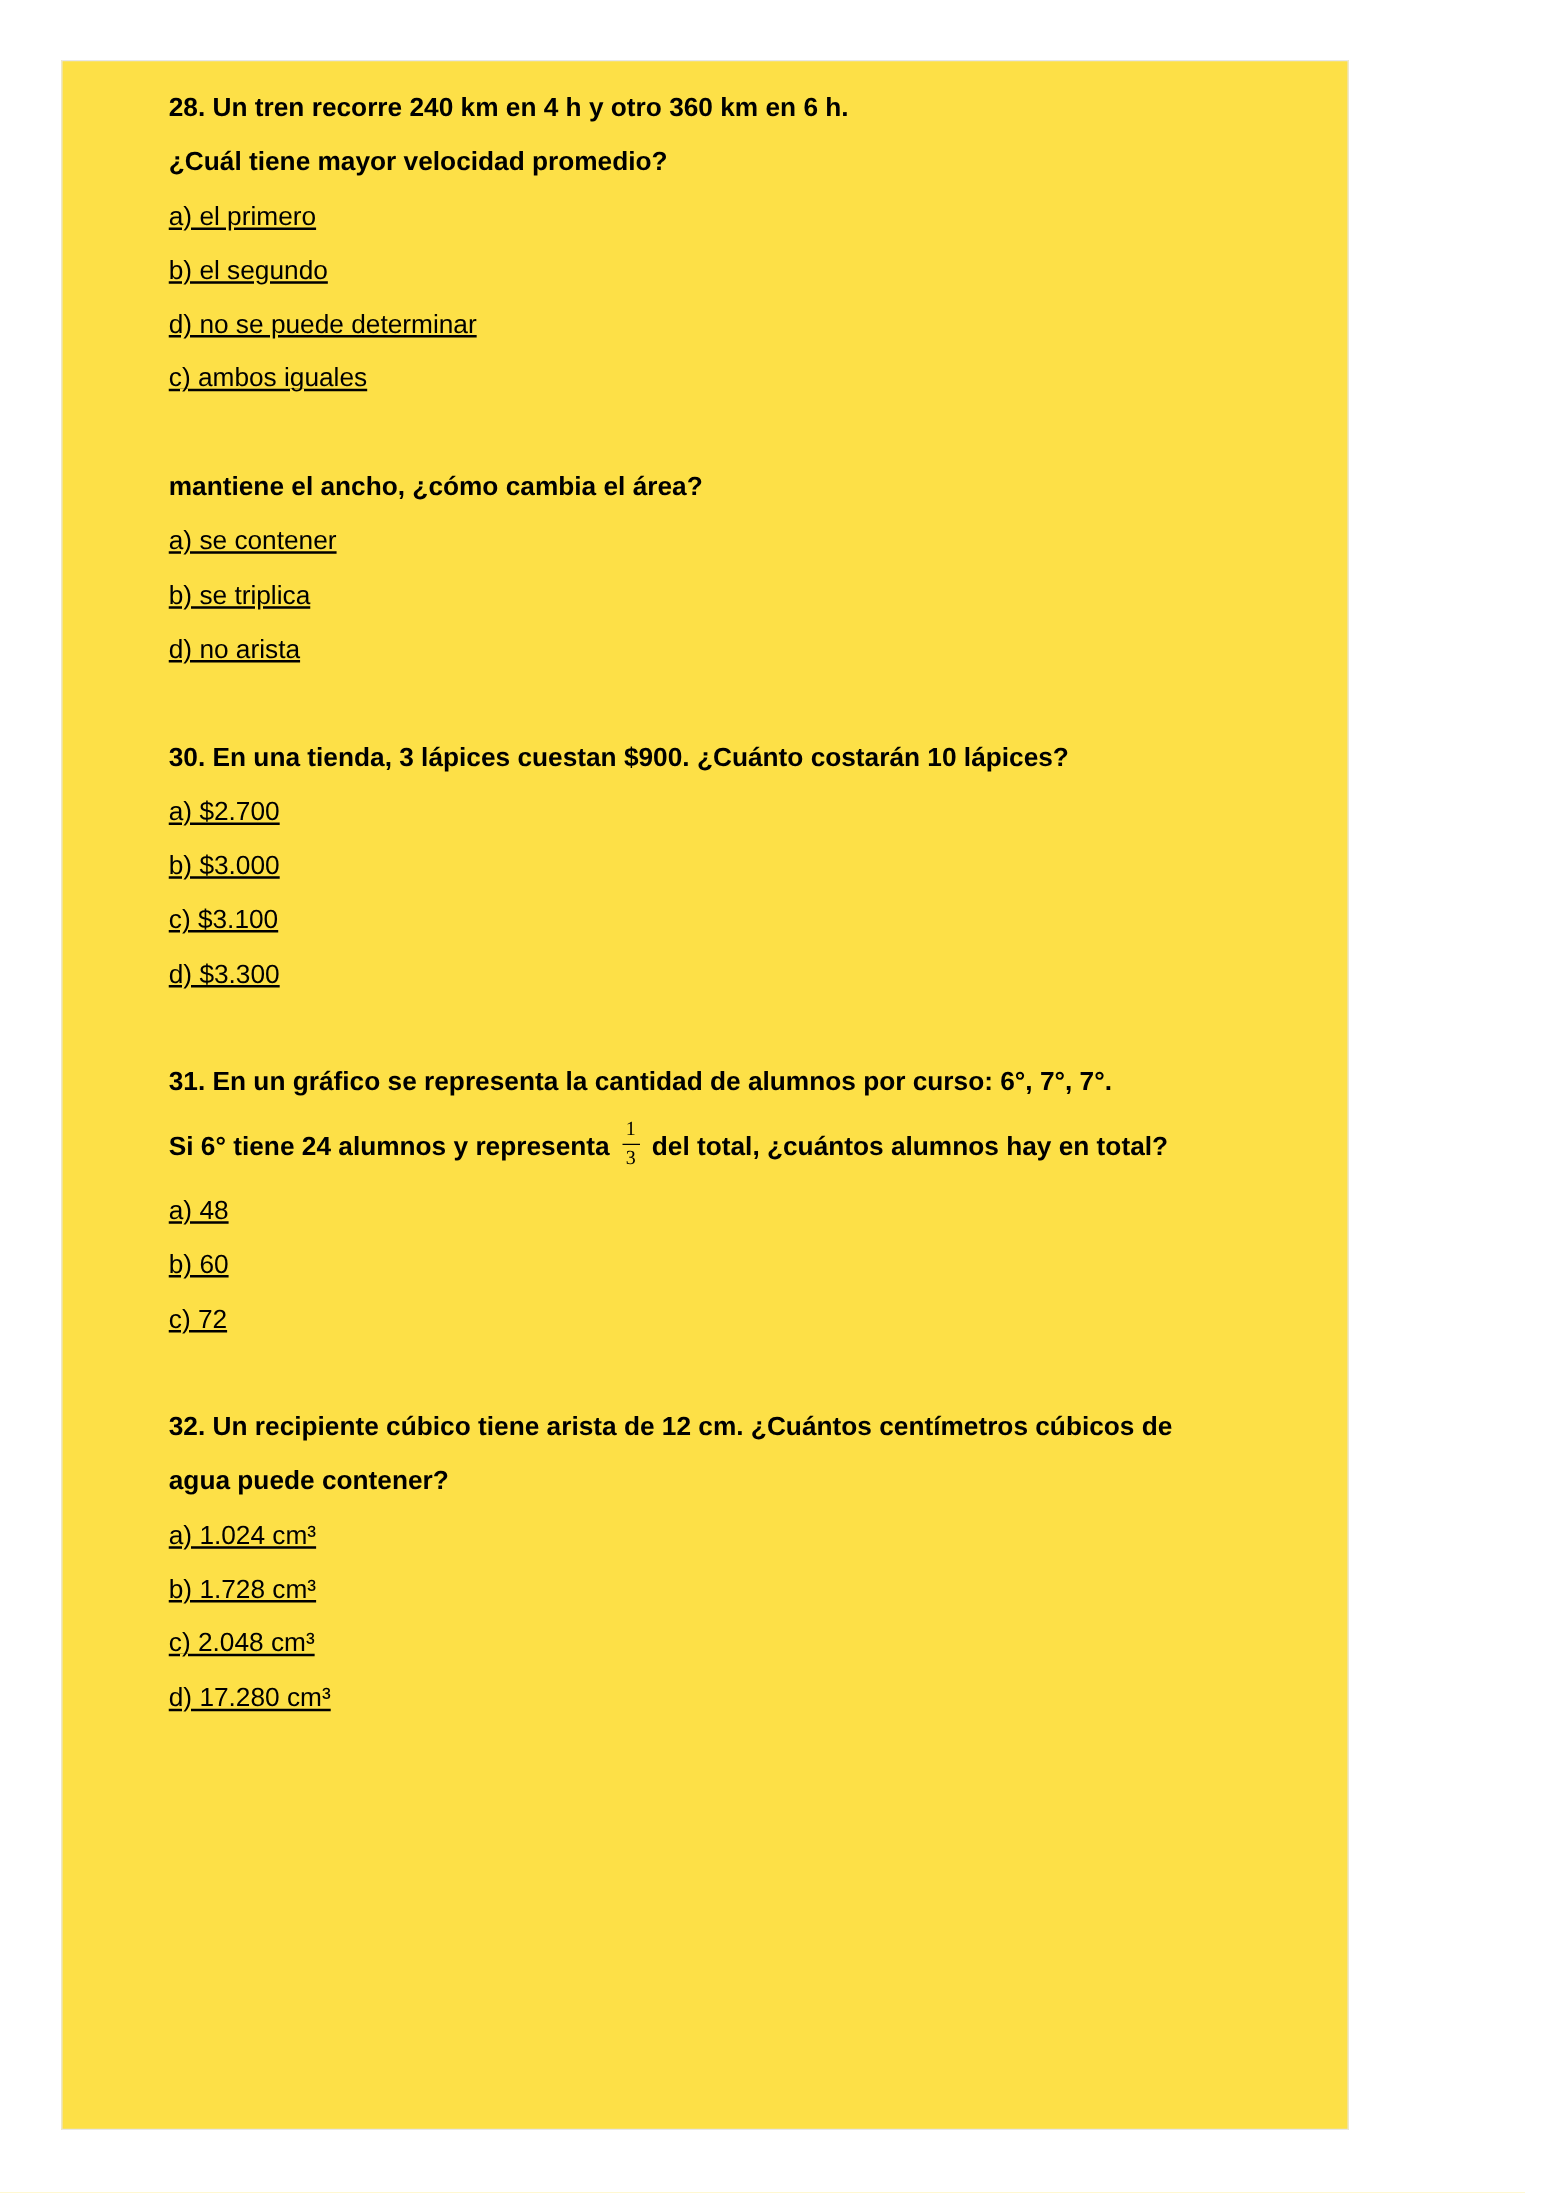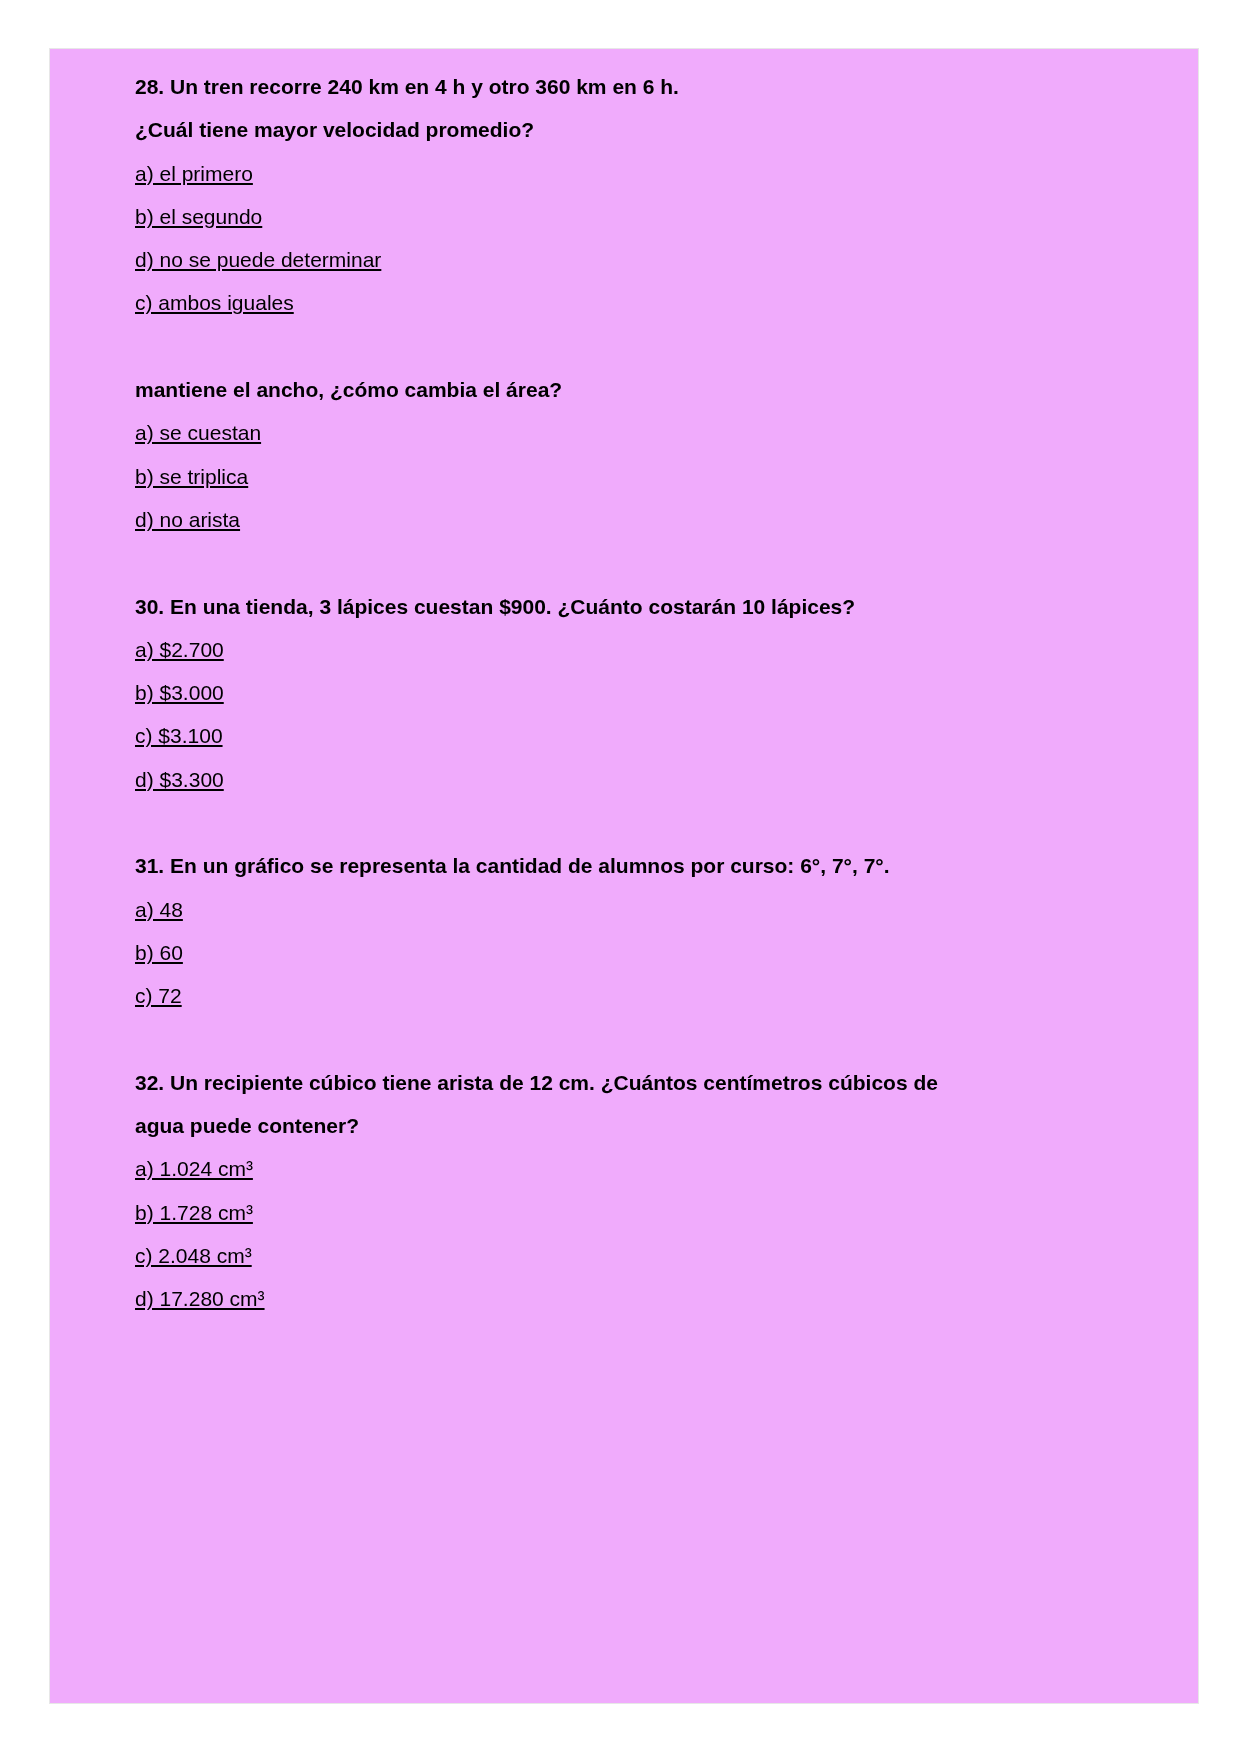--- a/index.html
+++ b/index.html
@@ -9,24 +9,24 @@
     height: 1754px;
     background: #ffffff;
     overflow: hidden;
     font-family: "Liberation Sans", sans-serif;
     color: #000000;
   }
   .page {
     position: absolute;
     left: 49px;
     top: 48px;
-    width: 1150px;
+    width: 1030px;
     height: 1656px;
     box-sizing: border-box;
-    background: #f0abfc;
+    background: #fde047;
     border: 1px solid #e7e7e7;
   }
   .content {
     padding: 16px 40px 0 85px;
   }
   .question { margin-bottom: 43.3px; }
   .q-line {
     font-size: 21px;
     font-weight: 700;
     line-height: 43.3px;
@@ -71,33 +71,34 @@
         <section class="question">
           <div class="q-line">28. Un tren recorre 240 km en 4 h y otro 360 km en 6 h.</div>
           <div class="q-line">¿Cuál tiene mayor velocidad promedio?</div>
           <div class="option">a) el primero</div>
           <div class="option">b) el segundo</div>
           <div class="option">d) no se puede determinar</div>
           <div class="option">c) ambos iguales</div>
         </section>
         <section class="question">
           <div class="q-line">mantiene el ancho, ¿cómo cambia el área?</div>
-          <div class="option">a) se cuestan</div>
+          <div class="option">a) se contener</div>
           <div class="option">b) se triplica</div>
           <div class="option">d) no arista</div>
         </section>
         <section class="question">
           <div class="q-line">30. En una tienda, 3 lápices cuestan $900. ¿Cuánto costarán 10 lápices?</div>
           <div class="option">a) $2.700</div>
           <div class="option">b) $3.000</div>
           <div class="option">c) $3.100</div>
           <div class="option">d) $3.300</div>
         </section>
         <section class="question">
           <div class="q-line">31. En un gráfico se representa la cantidad de alumnos por curso: 6°, 7°, 7°.</div>
+          <div class="q-line frac-line"><span>Si 6° tiene 24 alumnos y representa </span><span class="fraction"><span class="num">1</span><span class="den">3</span></span><span> del total, ¿cuántos alumnos hay en total?</span></div>
           <div class="option">a) 48</div>
           <div class="option">b) 60</div>
           <div class="option">c) 72</div>
         </section>
         <section class="question">
           <div class="q-line">32. Un recipiente cúbico tiene arista de 12 cm. ¿Cuántos centímetros cúbicos de</div>
           <div class="q-line">agua puede contener?</div>
           <div class="option">a) 1.024 cm³</div>
           <div class="option">b) 1.728 cm³</div>
           <div class="option">c) 2.048 cm³</div>

